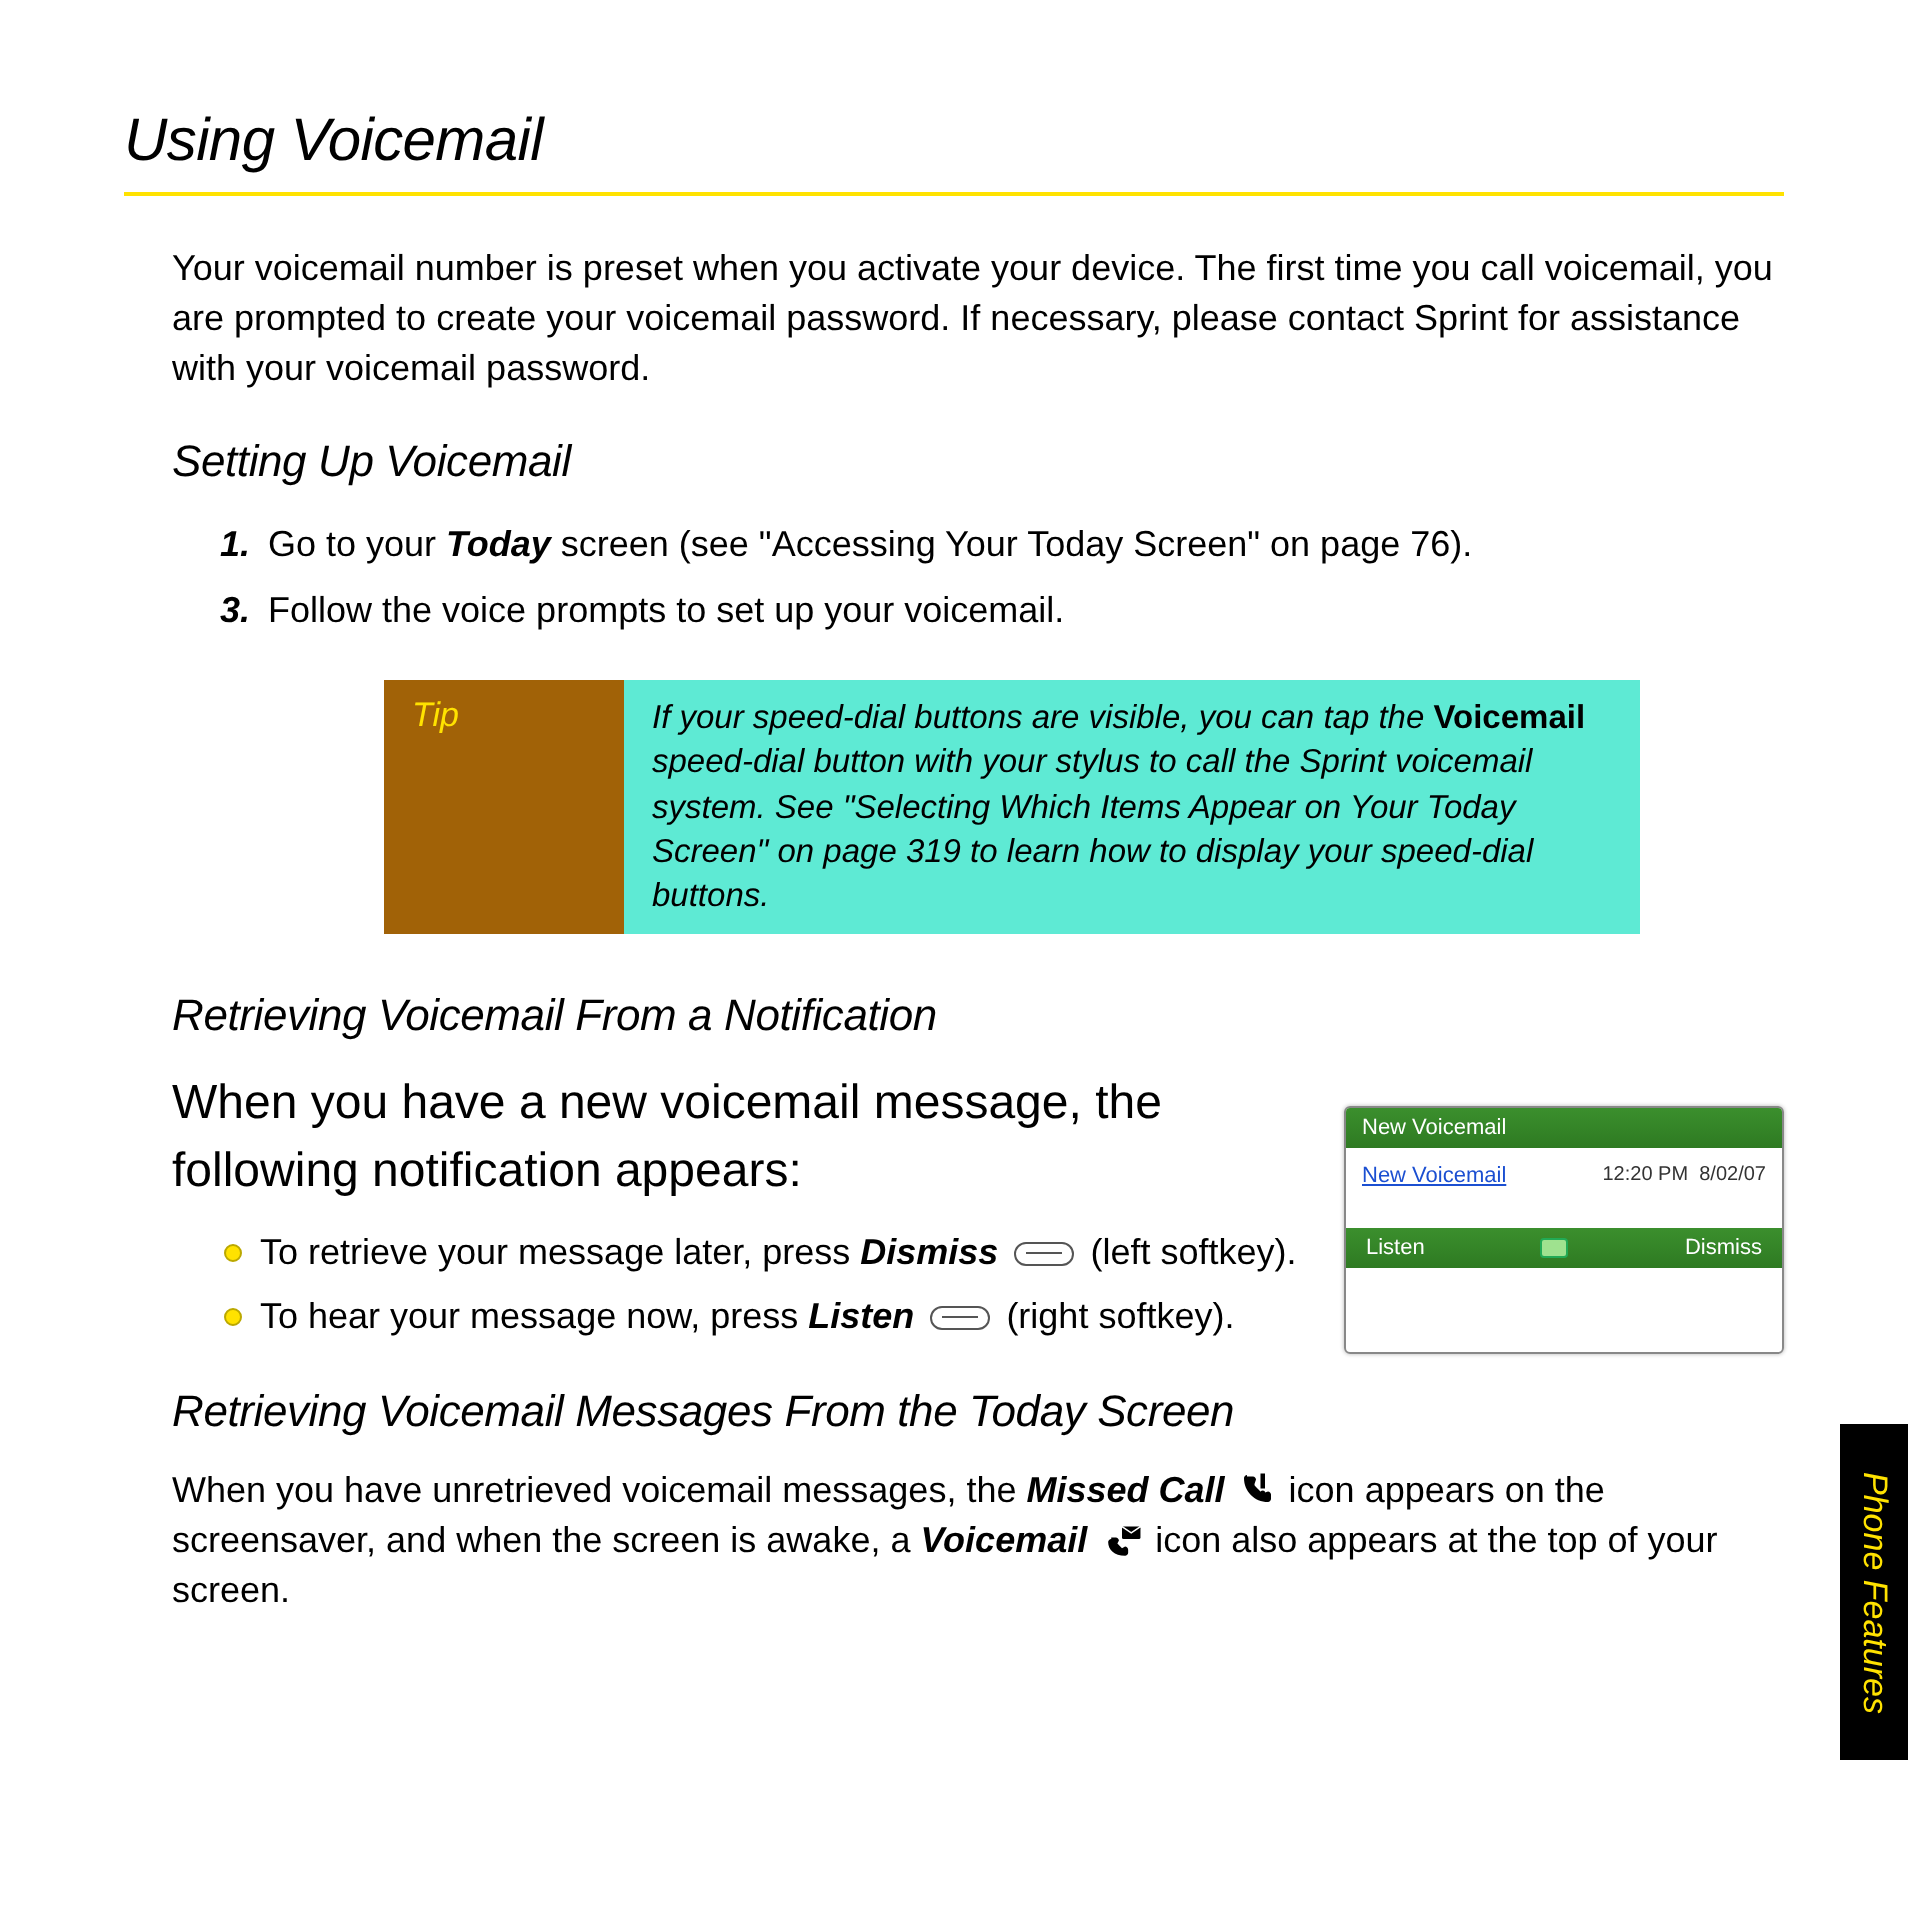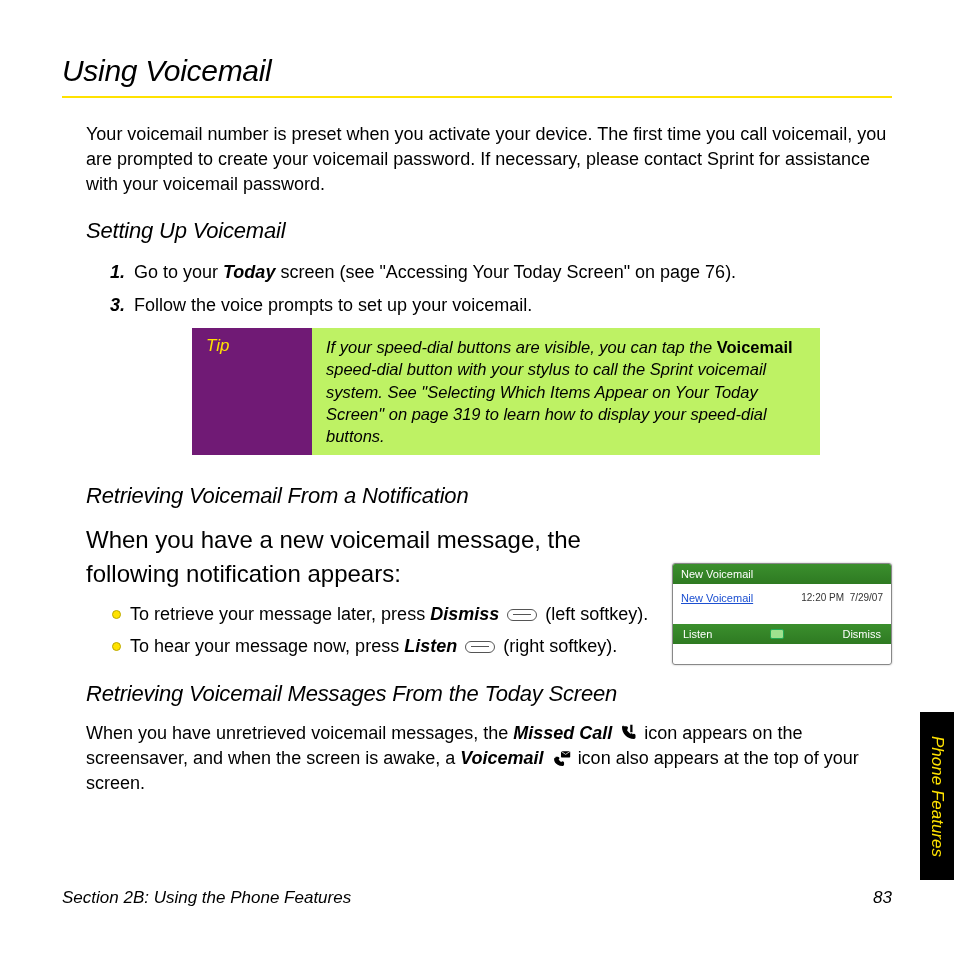--- a/index.html
+++ b/index.html
@@ -4,39 +4,39 @@
 <style>
   * { box-sizing: border-box; margin: 0; padding: 0; }
   html, body { width: 954px; height: 954px; background: #fff; font-family: "Helvetica Neue", Arial, sans-serif; color: #000; }
   .page { position: relative; width: 954px; height: 954px; padding: 54px 62px 40px 62px; }
   .side-tab { position: absolute; right: 0; top: 712px; width: 34px; height: 168px; background: #000; display: flex; align-items: center; justify-content: center; }
   .side-tab span { writing-mode: vertical-rl; font-style: italic; color: #ffe200; font-size: 17px; font-family: "Helvetica Neue", Arial, sans-serif; }
   h1.title { font-size: 30px; font-style: italic; font-weight: 500; letter-spacing: -0.3px; margin-bottom: 8px; }
   .rule { height: 2px; background: #ffe200; margin-bottom: 24px; }
   .intro { margin-left: 24px; font-size: 18px; line-height: 1.38; margin-bottom: 22px; }
   h2.sub { font-size: 22px; font-style: italic; font-weight: 500; margin-left: 24px; margin-bottom: 14px; letter-spacing: -0.2px; }
-  ol.steps { list-style: none; margin-left: 48px; margin-bottom: 8px; }
+  ol.steps { list-style: none; margin-left: 48px; margin-bottom: 20px; }
   ol.steps li { font-size: 18px; line-height: 1.6; margin-bottom: 4px; }
   ol.steps li .num { font-weight: 700; font-style: italic; display: inline-block; width: 24px; }
   ol.steps li .bold-it { font-weight: 700; font-style: italic; }
   .tip-box { display: flex; margin: 0 72px 28px 130px; }
-  .tip-left { background: #701a75; color: #ffe200; font-style: italic; font-size: 17px; padding: 8px 14px; width: 120px; flex: 0 0 120px; }
-  .tip-right { background: #bef264; font-style: italic; font-size: 16.5px; line-height: 1.35; padding: 8px 14px; flex: 1; }
+  .tip-left { background: #a16207; color: #ffe200; font-style: italic; font-size: 17px; padding: 8px 14px; width: 120px; flex: 0 0 120px; }
+  .tip-right { background: #5eead4; font-style: italic; font-size: 16.5px; line-height: 1.35; padding: 8px 14px; flex: 1; }
   .tip-right .non-it { font-style: normal; font-weight: 600; }
   .body-p { margin-left: 24px; font-size: 18px; line-height: 1.4; margin-bottom: 14px; }
   .two-col { display: flex; gap: 16px; margin-left: 24px; margin-bottom: 16px; }
   .two-col .left { flex: 1; }
   .two-col .left p { font-size: 24px; line-height: 1.4; margin-bottom: 10px; }
   ul.bullets { list-style: none; margin-left: 26px; }
   ul.bullets li { font-size: 18px; line-height: 1.45; margin-bottom: 6px; position: relative; padding-left: 18px; }
   ul.bullets li::before { content: ""; position: absolute; left: 0; top: 9px; width: 7px; height: 7px; border-radius: 50%; background: #ffe200; border: 0.5px solid #bba800; }
   .bold-it { font-weight: 700; font-style: italic; }
   .softkey-icon { display: inline-block; width: 30px; height: 12px; border: 1.5px solid #555; border-radius: 7px; vertical-align: -1px; margin: 0 3px; position: relative; }
   .softkey-icon::after { content: ""; position: absolute; left: 5px; right: 5px; top: 4px; height: 1.5px; background: #555; }
-  .notif { width: 220px; border: 1px solid #888; border-radius: 3px; overflow: hidden; font-size: 11px; margin-top: 40px; flex: 0 0 220px; box-shadow: 0 0 2px rgba(0,0,0,.3); }
+  .notif { width: 220px; border: 1px solid #888; border-radius: 3px; overflow: hidden; font-size: 11px; margin-top: 18px; flex: 0 0 220px; box-shadow: 0 0 2px rgba(0,0,0,.3); }
   .notif-header { background: linear-gradient(#3b8f2d, #2e7a22); color: #fff; padding: 4px 8px; font-size: 11px; }
   .notif-body { background: #fff; padding: 8px 8px 20px 8px; display: flex; justify-content: space-between; align-items: flex-start; }
   .notif-body .link { color: #1b4fd1; text-decoration: underline; }
   .notif-body .dt { color: #333; font-size: 10px; }
   .notif-footer { background: linear-gradient(#3b8f2d, #2e7a22); color: #fff; display: flex; justify-content: space-between; align-items: center; padding: 4px 10px; font-size: 11px; }
   .notif-footer .mid { width: 14px; height: 10px; background: #9fe28f; border: 1px solid #2a5; border-radius: 2px; }
   .icon-missed { display: inline-block; vertical-align: -3px; margin: 0 2px; }
   .icon-vm { display: inline-block; vertical-align: -3px; margin: 0 2px; }
   .footer { position: absolute; left: 62px; right: 62px; bottom: 46px; display: flex; justify-content: space-between; font-size: 17px; font-style: italic; }
   .footer .pg { font-style: italic; }
@@ -83,21 +83,21 @@
         </li>
         <li>
           <span>To hear your message now, press </span><span class="bold-it">Listen</span> <span class="softkey-icon"></span> <span> (right softkey).</span>
         </li>
       </ul>
     </div>
     <div class="notif">
       <div class="notif-header">New Voicemail</div>
       <div class="notif-body">
         <span class="link">New Voicemail</span>
-        <span class="dt"><span>12:20 PM</span>&nbsp;&nbsp;<span>7/29/07</span></span>
+        <span class="dt"><span>12:20 PM</span>&nbsp;&nbsp;<span>8/02/07</span></span>
       </div>
       <div class="notif-footer">
         <span>Listen</span>
         <span class="mid"></span>
         <span>Dismiss</span>
       </div>
     </div>
   </div>
 
   <h2 class="sub">Retrieving Voicemail Messages From the Today Screen</h2>
@@ -110,18 +110,14 @@
       </svg>
     <span> icon appears on the screensaver, and when the screen is awake, a </span><span class="bold-it">Voicemail</span>
     <svg class="icon-vm" width="20" height="16" viewBox="0 0 26 20">
         <path fill="#000" d="M6 8c-1 0-2 1-2 2 0 5 4 9 11 9 1 0 2-1 2-2v-2c0-1-1-2-2-2l-2 1-3-3 1-2c0-1-1-2-2-2H6z"></path>
         <rect x="13" y="0" width="12" height="8" rx="1" fill="#000"></rect>
         <path d="M13 0 l6 4 l6 -4" stroke="#fff" stroke-width="1" fill="none"></path>
       </svg>
     <span> icon also appears at the top of your screen.</span>
   </p>
 
-  <div class="footer">
-    <span>Section 2B: Using the Phone Features</span>
-    <span class="pg">83</span>
-  </div>
 
 </div>
 
 </body></html>

